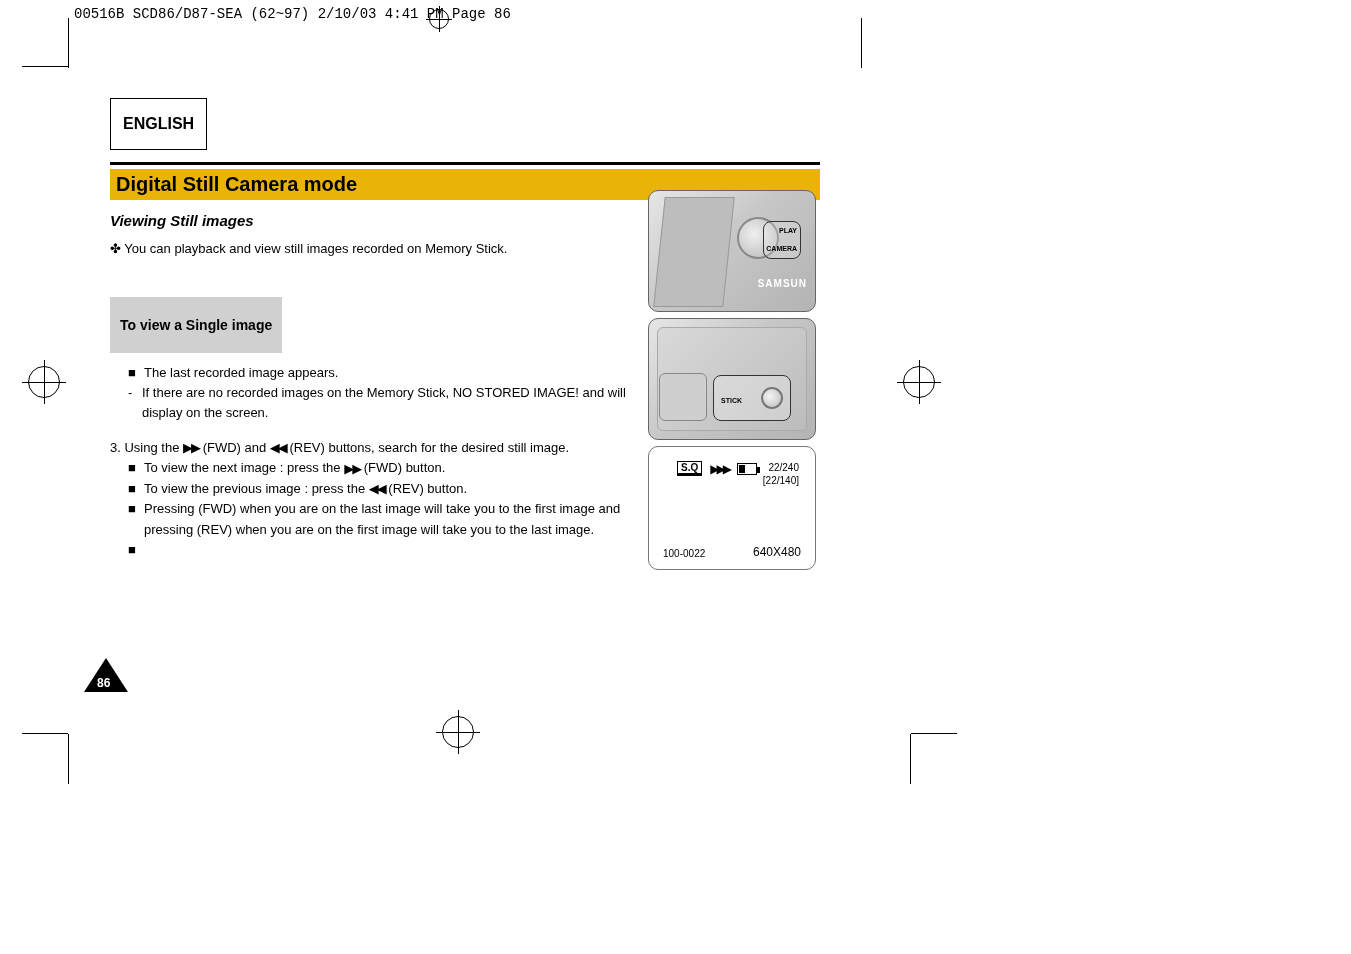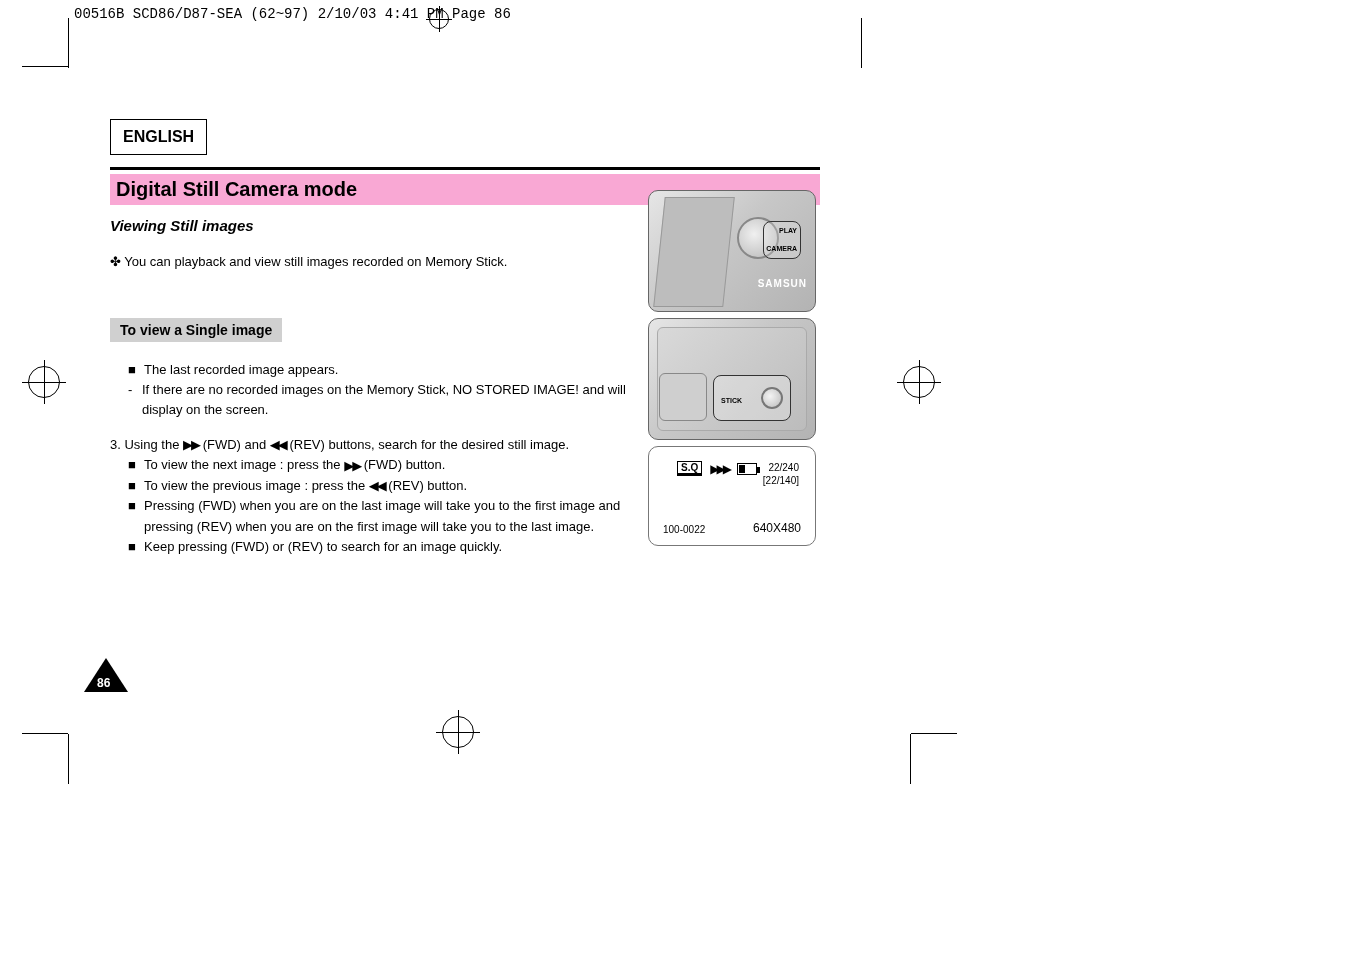--- a/index.html
+++ b/index.html
@@ -28,30 +28,30 @@
   .reg-right { right: 410px; top: 360px; }
   .reg-bottom { left: 436px; top: 710px; }
   .reg-header { position: absolute; left: 426px; top: 6px; width: 26px; height: 26px; }
   .reg-header::before { content: ""; position: absolute; left: 0; top: 50%; right: 0; height: 1px; background: #000; }
   .reg-header::after { content: ""; position: absolute; top: 0; bottom: 0; left: 50%; width: 1px; background: #000; }
   .reg-header .circ { position: absolute; inset: 3px; border: 1px solid #000; border-radius: 50%; }
 
   
   .content { position: absolute; left: 110px; top: 98px; width: 710px; }
 
-  .lang-box { border: 1px solid #000; display: inline-block; padding: 8px 12px; font-weight: bold; font-size: 16px; margin-top: 21px; }
+  .lang-box { border: 1px solid #000; display: inline-block; padding: 16px 12px; font-weight: bold; font-size: 16px; }
 
   .rule-thick { height: 3px; background: #000; margin-top: 12px; }
-  .title-row { display: flex; align-items: center; background: #f9a8d4; padding: 4px 6px; margin-top: 4px; }
+  .title-row { display: flex; align-items: center; background: #eab308; padding: 4px 6px; margin-top: 4px; }
   .title-row .title { font-size: 20px; font-weight: bold; color: #000; }
 
   .subtitle { margin-top: 12px; font-size: 15px; font-style: italic; font-weight: bold; }
-  .feature-box { display: inline-block; background: #d0d0d0; padding: 4px 10px; font-weight: bold; font-size: 14px; margin-top: 32px; }
-
-  .steps { margin-top: 18px; font-size: 13px; line-height: 1.55; max-width: 530px; }
+  .feature-box { display: inline-block; background: #d0d0d0; padding: 20px 10px; font-weight: bold; font-size: 14px; margin-top: 24px; }
+
+  .steps { margin-top: 10px; font-size: 13px; line-height: 1.55; max-width: 530px; }
   .step { margin-bottom: 14px; }
   .sub-bullets { margin-left: 18px; }
   .sub-bullets div { display: flex; }
   .sub-bullets .mark { width: 16px; flex-shrink: 0; }
 
   
   .right-col { position: absolute; left: 648px; top: 190px; width: 168px; }
   .img-panel { border: 1px solid #666; border-radius: 10px; height: 122px; background: linear-gradient(135deg,#e6e6e6 0%,#c7c7c7 45%,#b3b3b3 100%); position: relative; overflow: hidden; margin-bottom: 6px; }
 
   
@@ -61,21 +61,21 @@
   .p1 .label-text-a { position: absolute; right: 18px; top: 36px; font-size: 7px; font-weight: bold; color: #000; }
   .p1 .label-text-b { position: absolute; right: 18px; top: 54px; font-size: 7px; font-weight: bold; color: #000; }
   .p1 .brand { position: absolute; right: 8px; bottom: 22px; font-size: 10px; font-weight: bold; letter-spacing: 1px; color: #fff; }
 
   .p2 .body { position: absolute; inset: 8px; border: 1px solid #aaa; background: linear-gradient(135deg,#d9d9d9,#bcbcbc); border-radius: 6px; }
   .p2 .lens { position: absolute; left: 10px; top: 54px; width: 48px; height: 48px; border: 1px solid #888; border-radius: 6px; background: #cfcfcf; }
   .p2 .switch-callout { position: absolute; left: 64px; top: 56px; width: 78px; height: 46px; border: 1.5px solid #333; border-radius: 8px; background: rgba(255,255,255,0.25); }
   .p2 .sw-label { position: absolute; left: 72px; top: 78px; font-size: 7px; font-weight: bold; }
   .p2 .sw-knob { position: absolute; left: 112px; top: 68px; width: 22px; height: 22px; background: radial-gradient(circle at 40% 40%, #f4f4f4, #bbb); border: 2px solid #777; border-radius: 50%; }
 
-  .lcd-panel { border: 1px solid #777; border-radius: 10px; height: 100px; background: #fff; position: relative; }
+  .lcd-panel { border: 1px solid #777; border-radius: 10px; height: 124px; background: #fff; position: relative; }
   .lcd-row { position: absolute; left: 28px; top: 14px; display: flex; align-items: center; gap: 8px; }
   .sq-badge { border: 1.5px solid #000; font-size: 10px; font-weight: bold; padding: 0 3px; border-bottom-width: 3px; font-family: Arial; }
   .triple-fwd { font-size: 12px; letter-spacing: -3px; color: #000; }
   .battery { width: 20px; height: 12px; border: 1.5px solid #000; position: relative; display: inline-block; }
   .battery::after { content: ""; position: absolute; right: -4px; top: 3px; width: 3px; height: 6px; background: #000; }
   .battery .fill { position: absolute; left: 1px; top: 1px; width: 6px; height: 8px; background: #000; }
   .lcd-text-right { position: absolute; right: 16px; top: 14px; font-size: 10px; text-align: right; line-height: 1.3; }
   .lcd-text-bottom { position: absolute; left: 14px; bottom: 10px; font-size: 10px; }
   .lcd-text-bottom-r { position: absolute; right: 14px; bottom: 10px; font-size: 12px; }
 
@@ -150,21 +150,20 @@
           <div>
               <span class="mark">■</span>
               <span>To view the previous image : press the <span class="fwd-inline">◀◀</span> (REV) button.</span>
             </div>
           <div>
               <span class="mark">■</span>
               <span>Pressing     (FWD) when you are on the last image will take you to the first image and pressing      (REV) when you are on the first image will take you to the last image.</span>
             </div>
           <div>
               <span class="mark">■</span>
-              <span>Keep pressing     (FWD) or     (REV) to search for an image quickly.</span>
             </div>
         </div>
       </div>
     </div>
   </div>
 
   <div class="right-col">
     <div class="img-panel p1">
       <div class="shape-a"></div>
       <div class="dial"></div>

